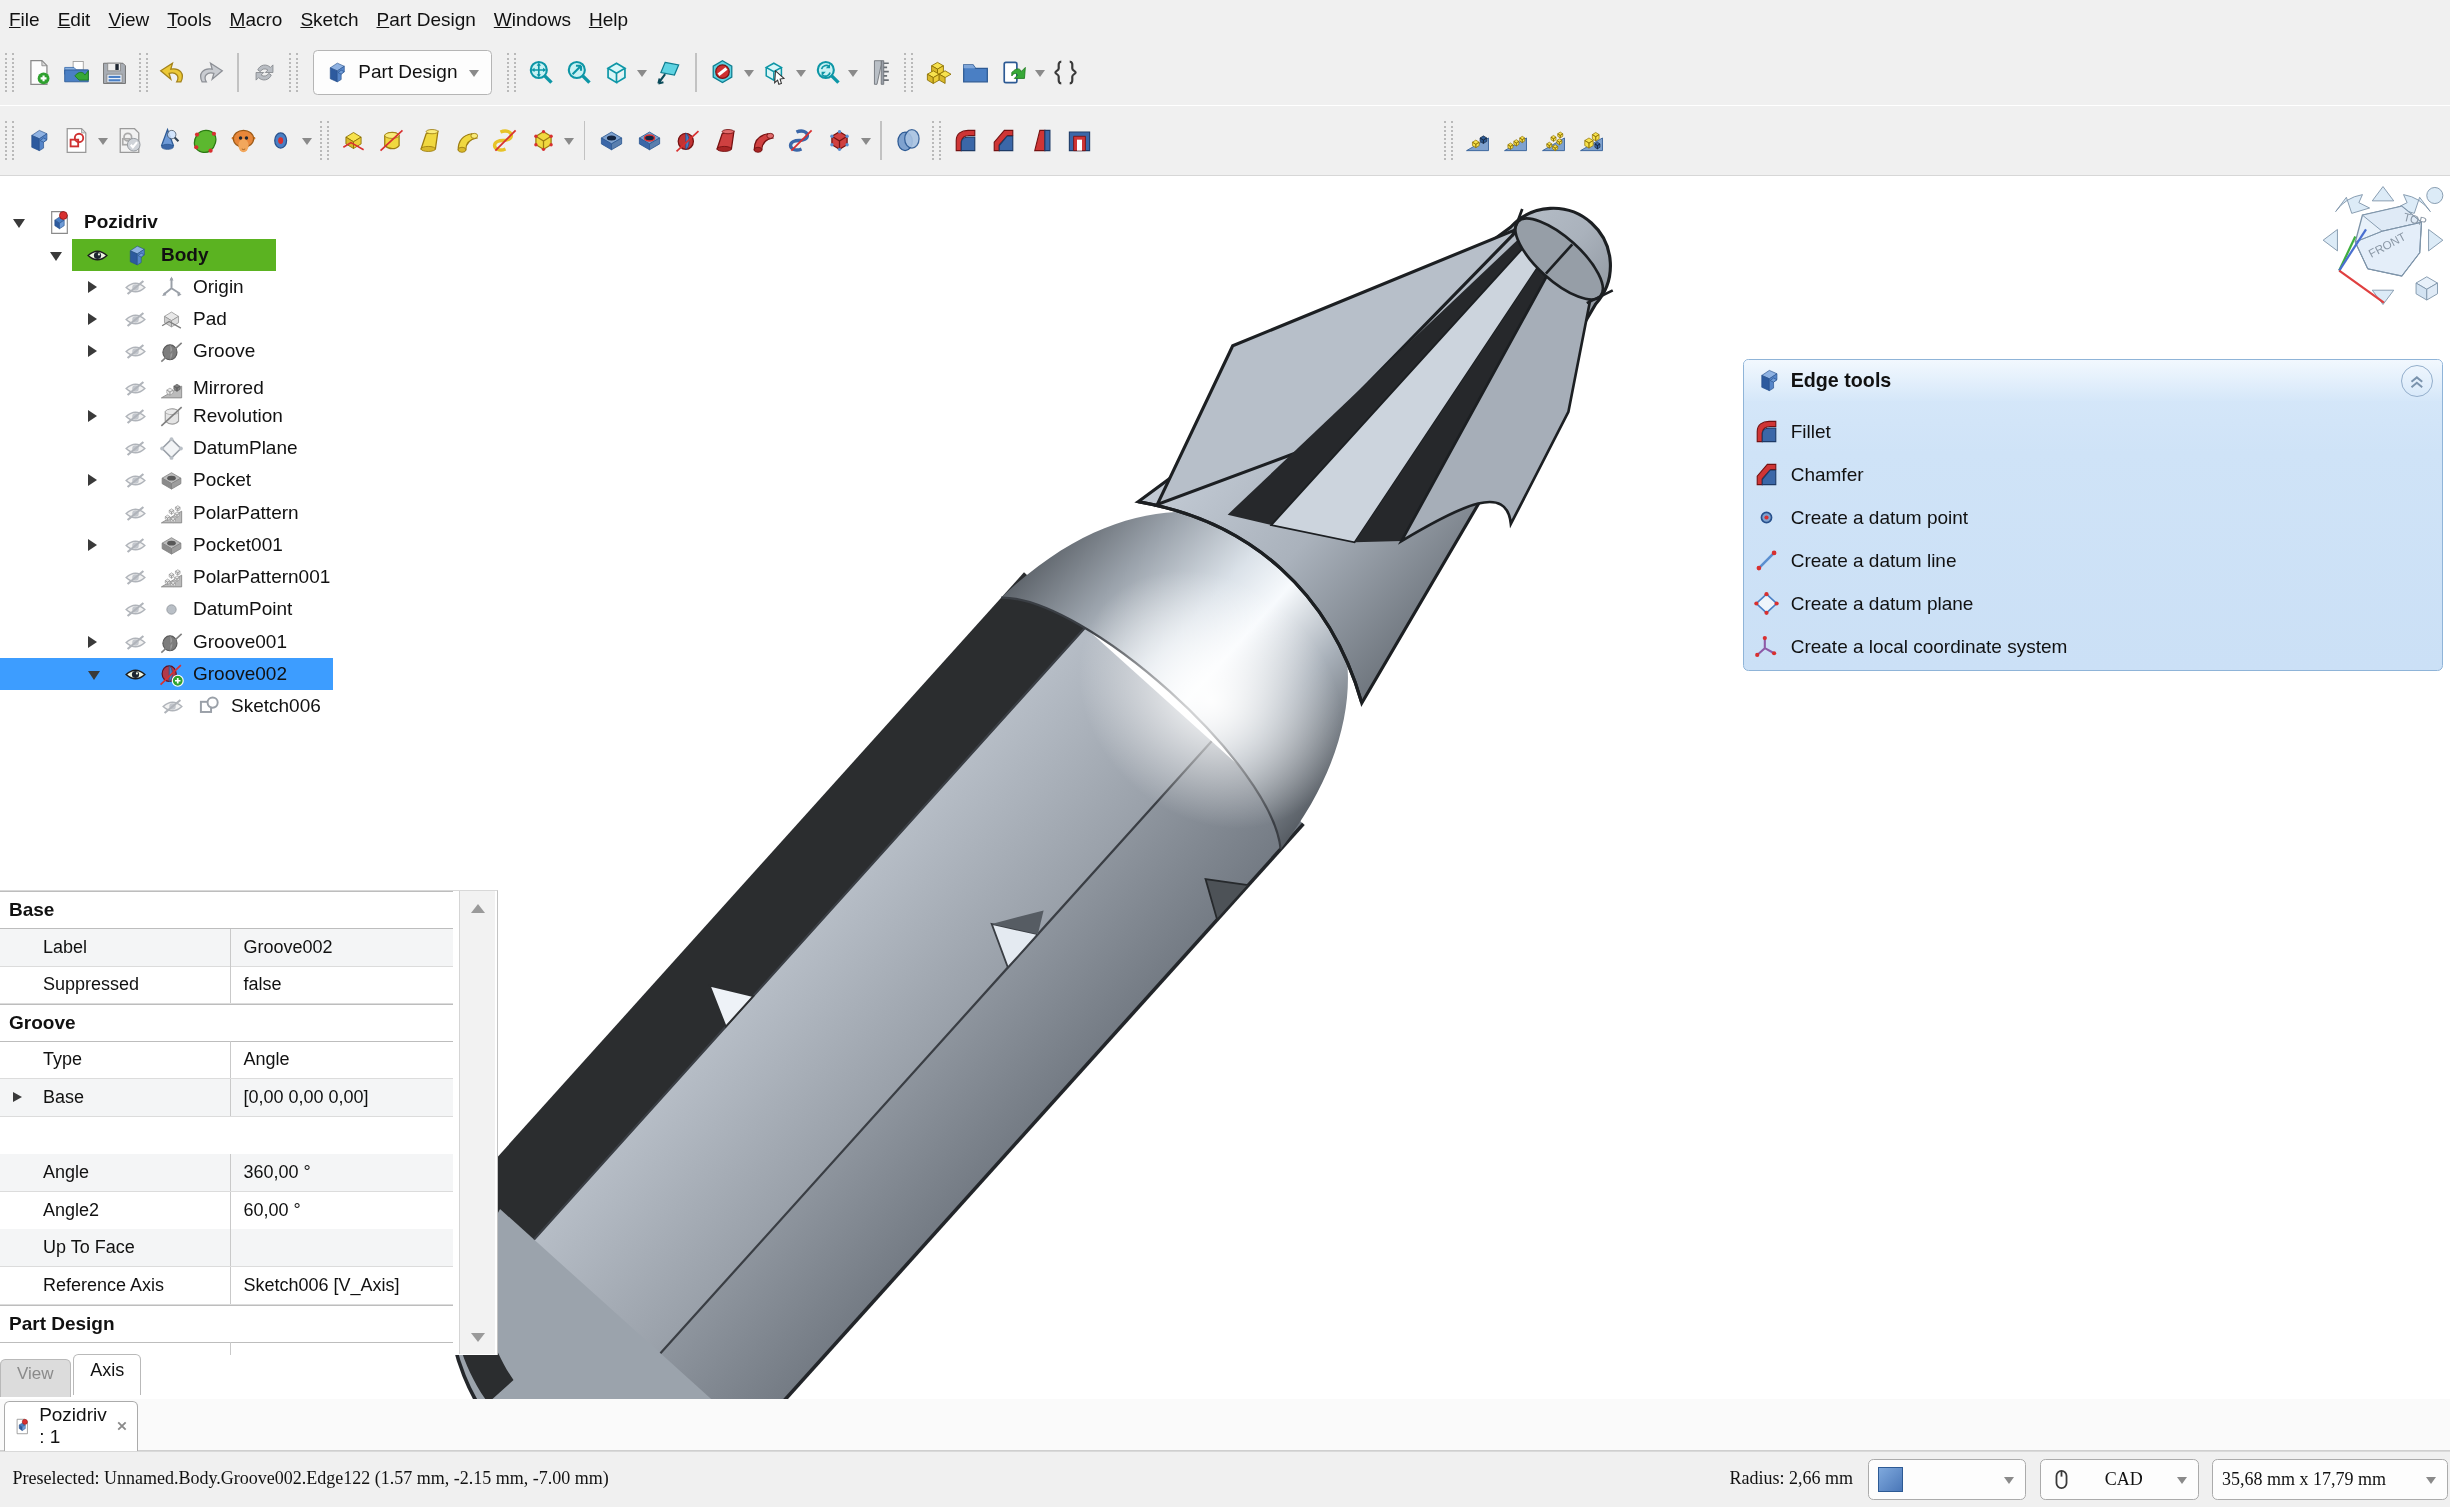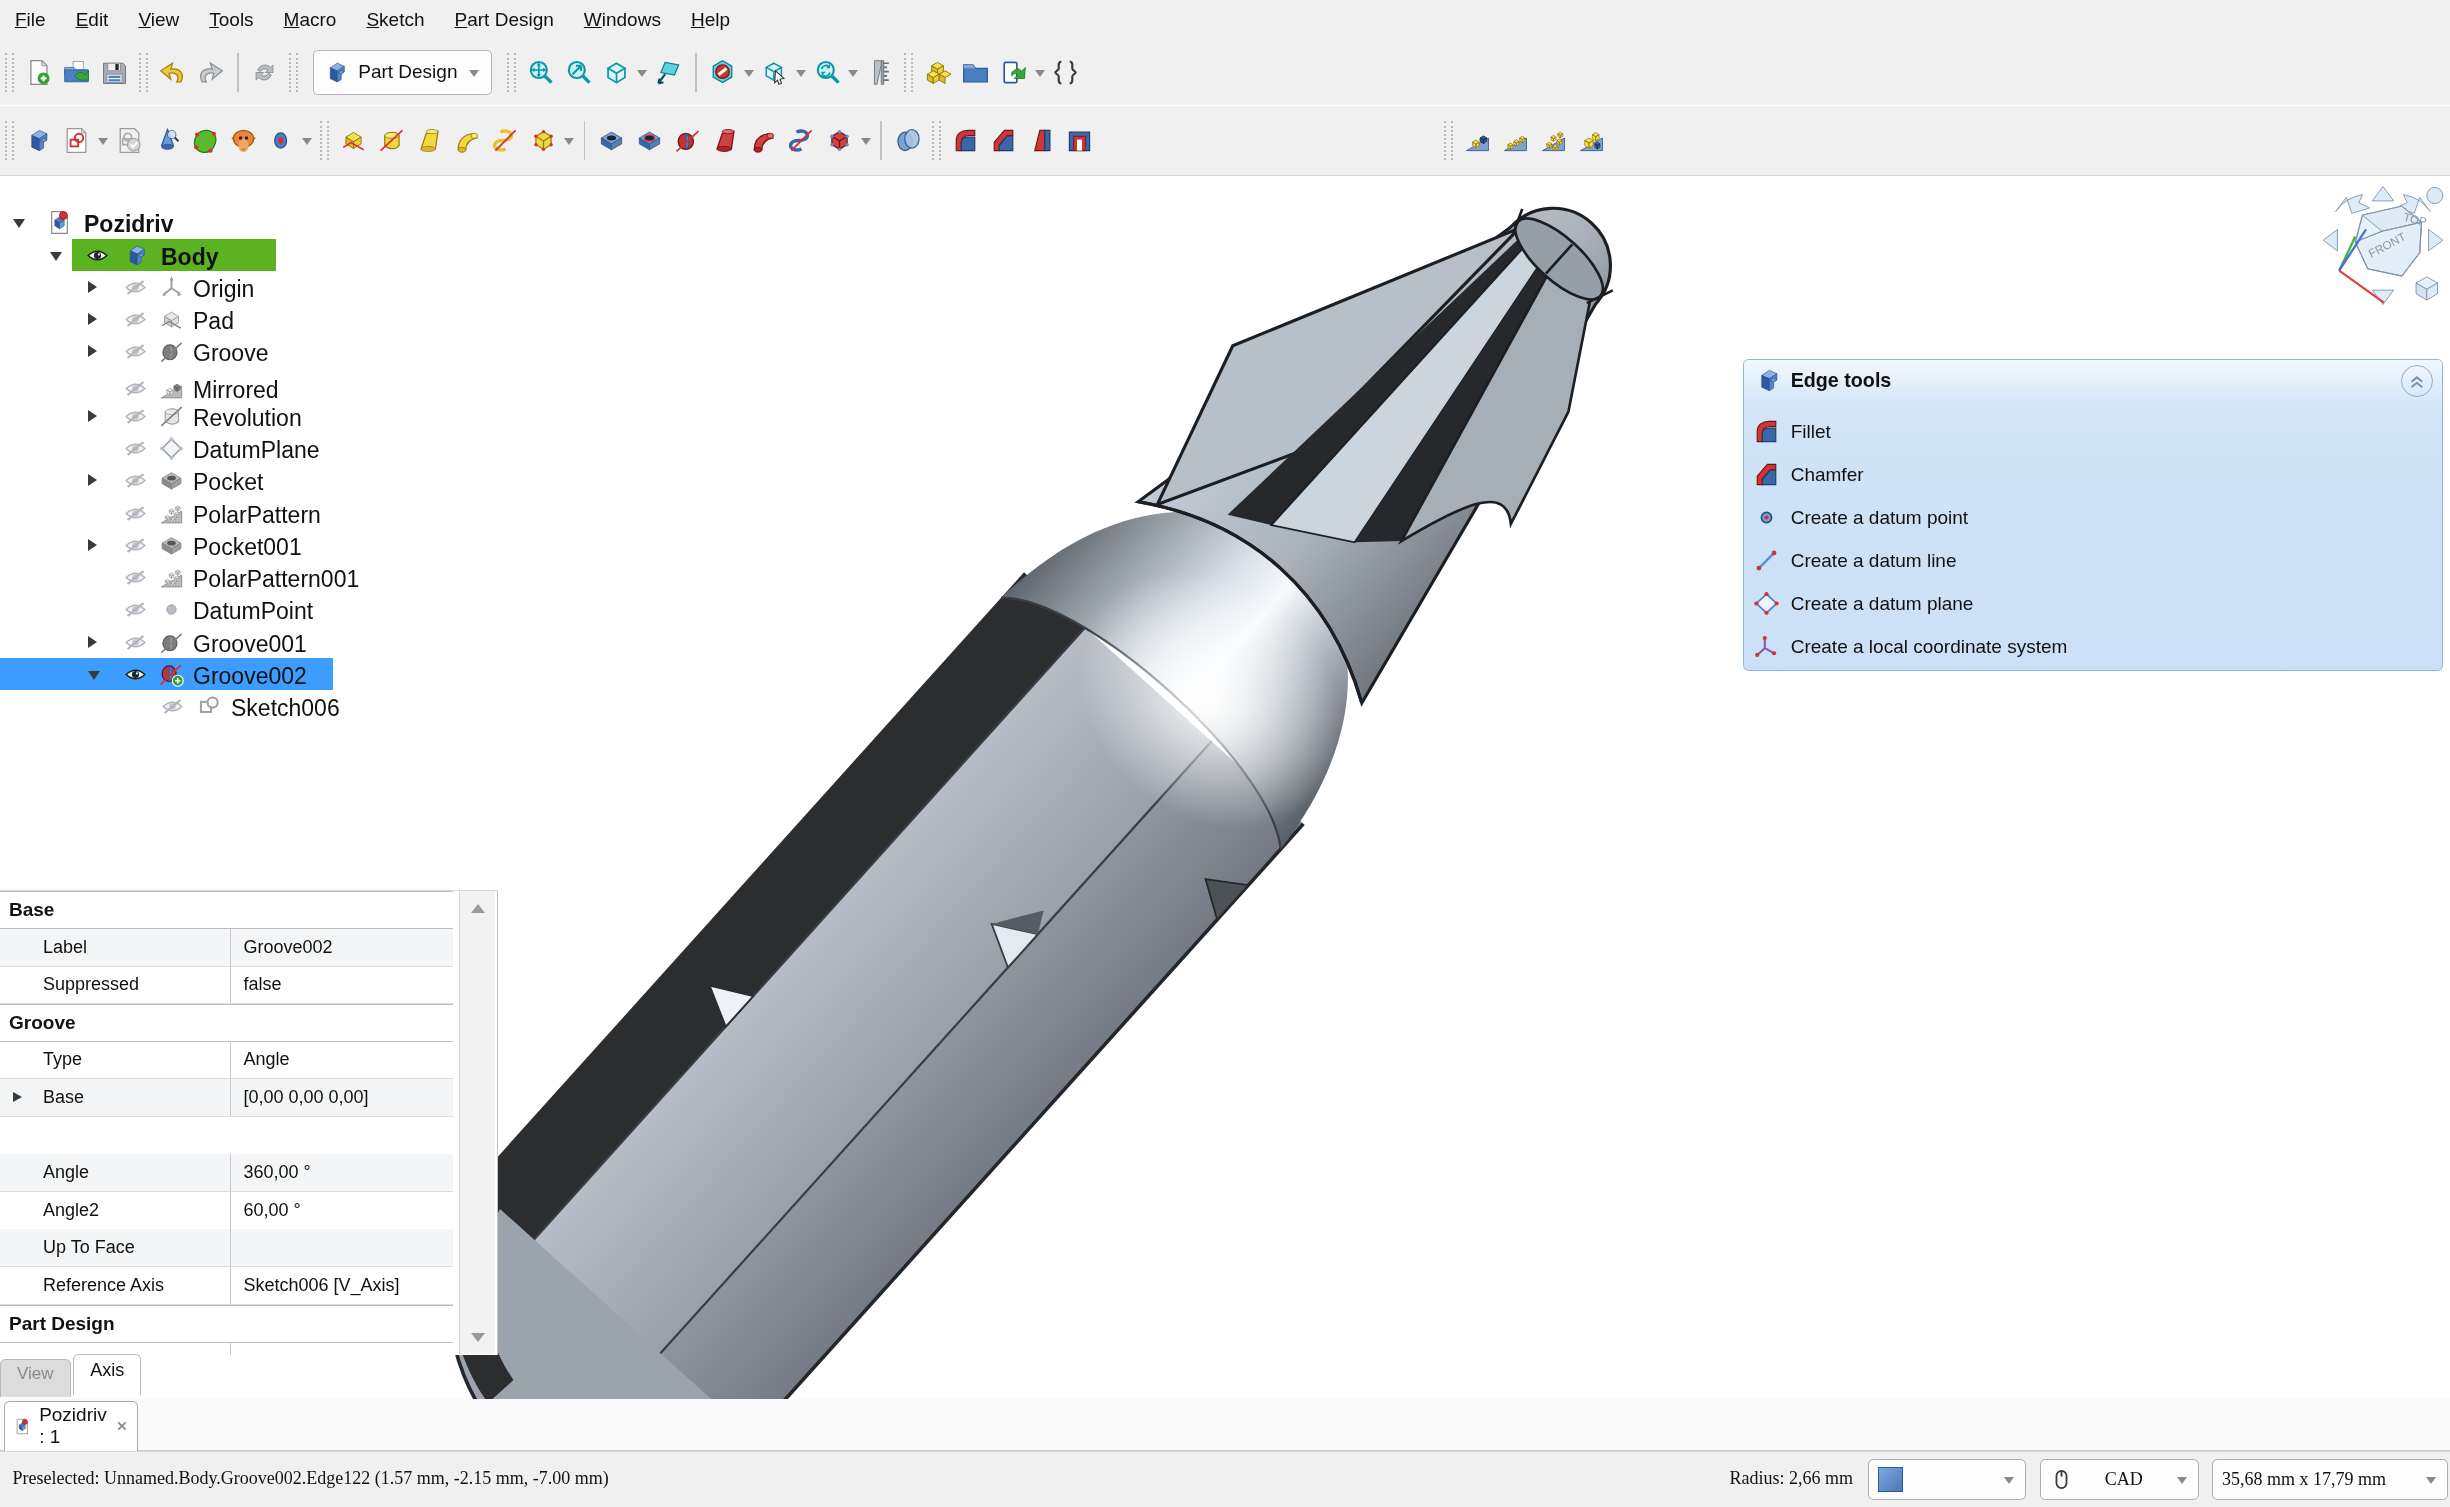--- a/index.html
+++ b/index.html
@@ -7,21 +7,21 @@
     --panel-blue:#cfe3f7; --panel-border:#8fb4d8; --preselect:#7fc7f7;
     --edge:#1c1f22;
   }
   *{box-sizing:border-box; margin:0; padding:0;}
   html,body{width:2450px; height:1507px; overflow:hidden;}
   body{font-family:"Liberation Sans", sans-serif; background:#fff; position:relative; color:#111;}
 
   
   #menubar{position:absolute; left:0; top:0; width:2450px; height:39px; background:var(--toolbar-bg);
     display:flex; align-items:center; font-size:19px;}
-  .menu-item{padding:0 15px; height:39px; line-height:39px; cursor:default;}
+  .menu-item{padding:0 9px; height:39px; line-height:39px; cursor:default;}
   .mn{text-decoration:underline;}
 
   
   .toolbar{position:absolute; left:0; width:2450px; background:var(--toolbar-bg); display:flex; align-items:center;}
   #toolbar1{top:39px; height:66px;}
   #toolbar2{top:106px; height:70px; border-bottom:1.8px solid #d7d7d7;}
   .tbtn{width:38px; height:48px; display:flex; align-items:center; justify-content:center; border-radius:3.6px;}
   .tbtn svg{width:27px; height:27px;}
   .dd{width:14.3px; height:48px; display:flex; align-items:center; justify-content:center;}
   .dd::after{content:""; border:5.4px solid transparent; border-top:7.2px solid #8a8a8a; margin-top:7.2px;}
@@ -32,21 +32,21 @@
     display:flex; align-items:center; gap:9px; font-size:19px;}
   #wb-combo svg{width:25px; height:25px;}
   #wb-combo .dd{height:43px;}
   .gray-ic{filter:grayscale(1) brightness(1.18) contrast(.8) opacity(.85);}
 
   
   #viewport{position:absolute; left:0; top:176px; width:2450px; height:1223px; background:#fff;}
   #model-svg{position:absolute; left:0; top:0;}
 
   
-  #tree{position:absolute; left:0; top:0; width:501px; height:555px; font-size:23px;}
+  #tree{position:absolute; left:0; top:0; width:501px; height:555px; font-size:19px;}
   .trow{position:absolute; height:32px; width:501px;}
   .trow .hl{position:absolute; top:0; height:32px; z-index:0;}
   .hl.green{background:var(--body-green);}
   .hl.blue{background:var(--selection-blue);}
   .texp{position:absolute; top:9.9px; width:0; height:0; z-index:2;}
   .texp.closed{border-left:9.9px solid #3a3a3a; border-top:6.3px solid transparent; border-bottom:6.3px solid transparent;}
   .texp.open{border-top:9.9px solid #3a3a3a; border-left:6.3px solid transparent; border-right:6.3px solid transparent; top:12.5px;}
   .teye{position:absolute; top:4.5px; width:23px; height:23px; z-index:2;}
   .tic{position:absolute; top:3.6px; width:25px; height:25px; z-index:2;}
   .tlabel{position:absolute; top:4.5px; z-index:2; white-space:nowrap;}

